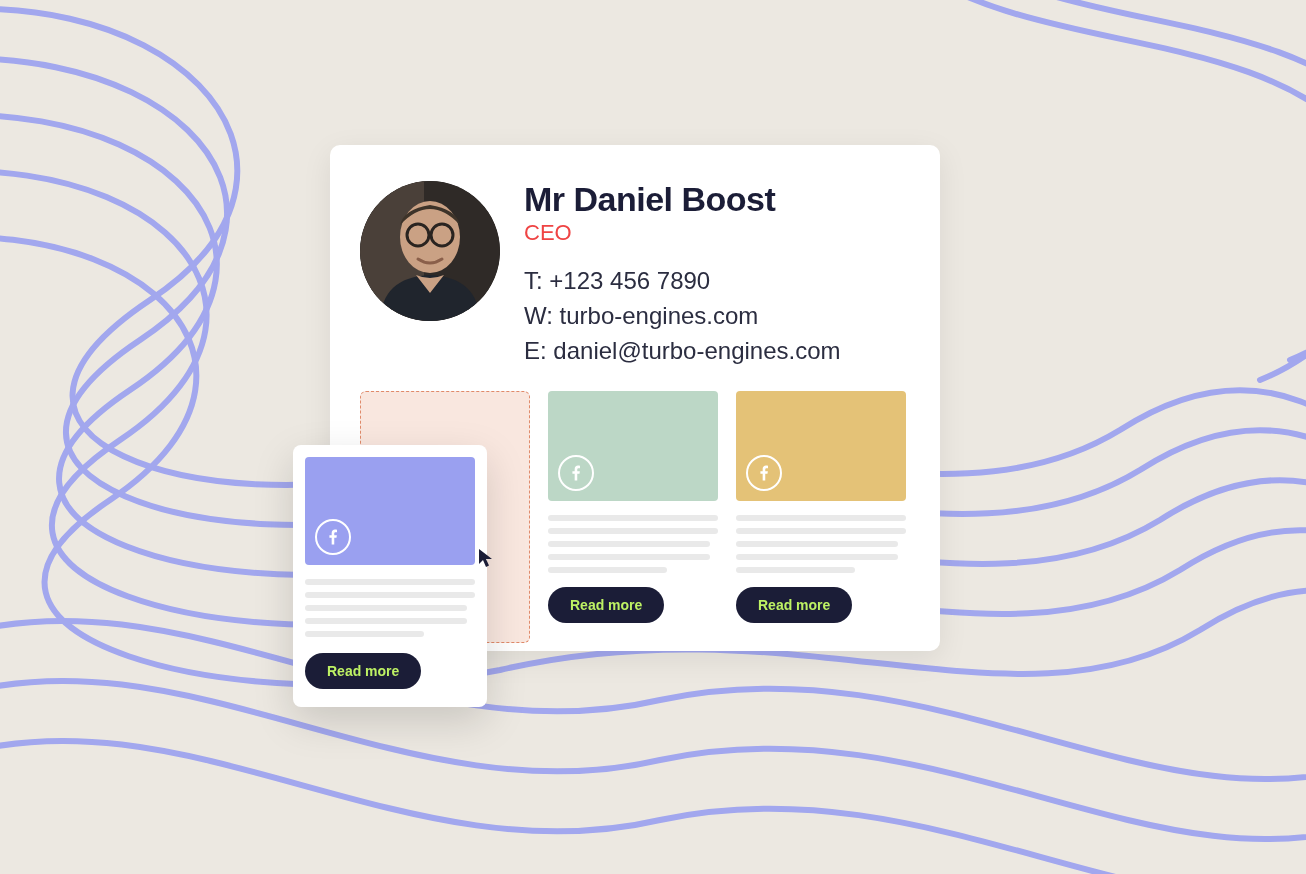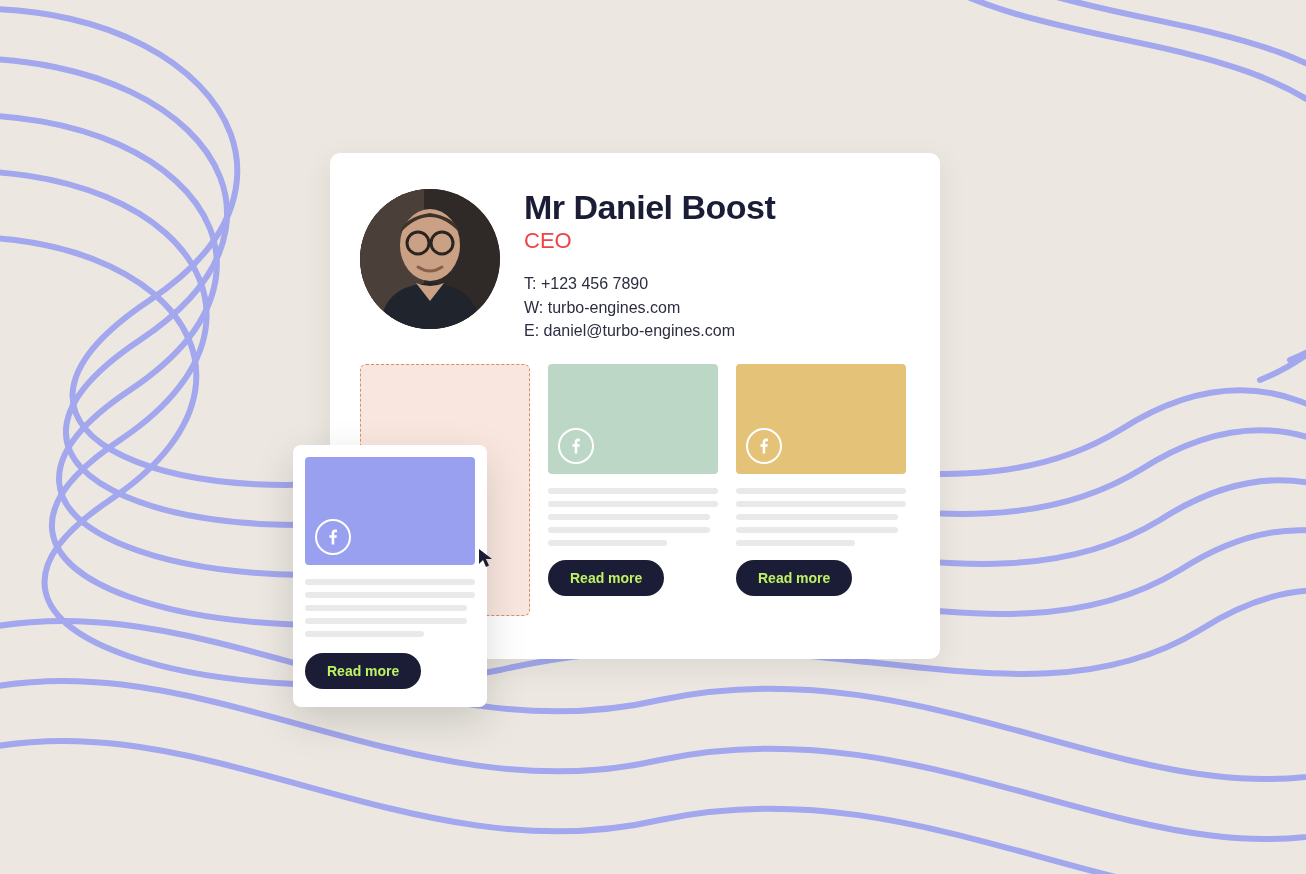--- a/index.html
+++ b/index.html
@@ -15,21 +15,21 @@
     position: absolute;
     inset: 0;
     z-index: 0;
     pointer-events: none;
   }
 
   
   .signature-card {
     position: absolute;
     left: 330px;
-    top: 153px;
+    top: 145px;
     width: 610px;
     height: 506px;
     background: #ffffff;
     border-radius: 10px;
     box-shadow: 0 8px 30px rgba(0,0,0,0.08);
     padding: 36px 14px 26px 30px;
     z-index: 2;
   }
 
   .header-row {
@@ -58,21 +58,21 @@
     line-height: 1.1;
   }
   .identity .role {
     font-size: 22px;
     font-weight: 400;
     color: #ef4444;
     margin-top: 2px;
   }
   .contact {
     margin-top: 18px;
-    font-size: 16px;
+    font-size: 24px;
     line-height: 1.45;
     color: #2b2d40;
   }
   .contact-line { white-space: nowrap; }
   .contact-label { display:inline; }
   .contact-value { display:inline; }
 
   .content-row {
     display: flex;
     gap: 18px;

